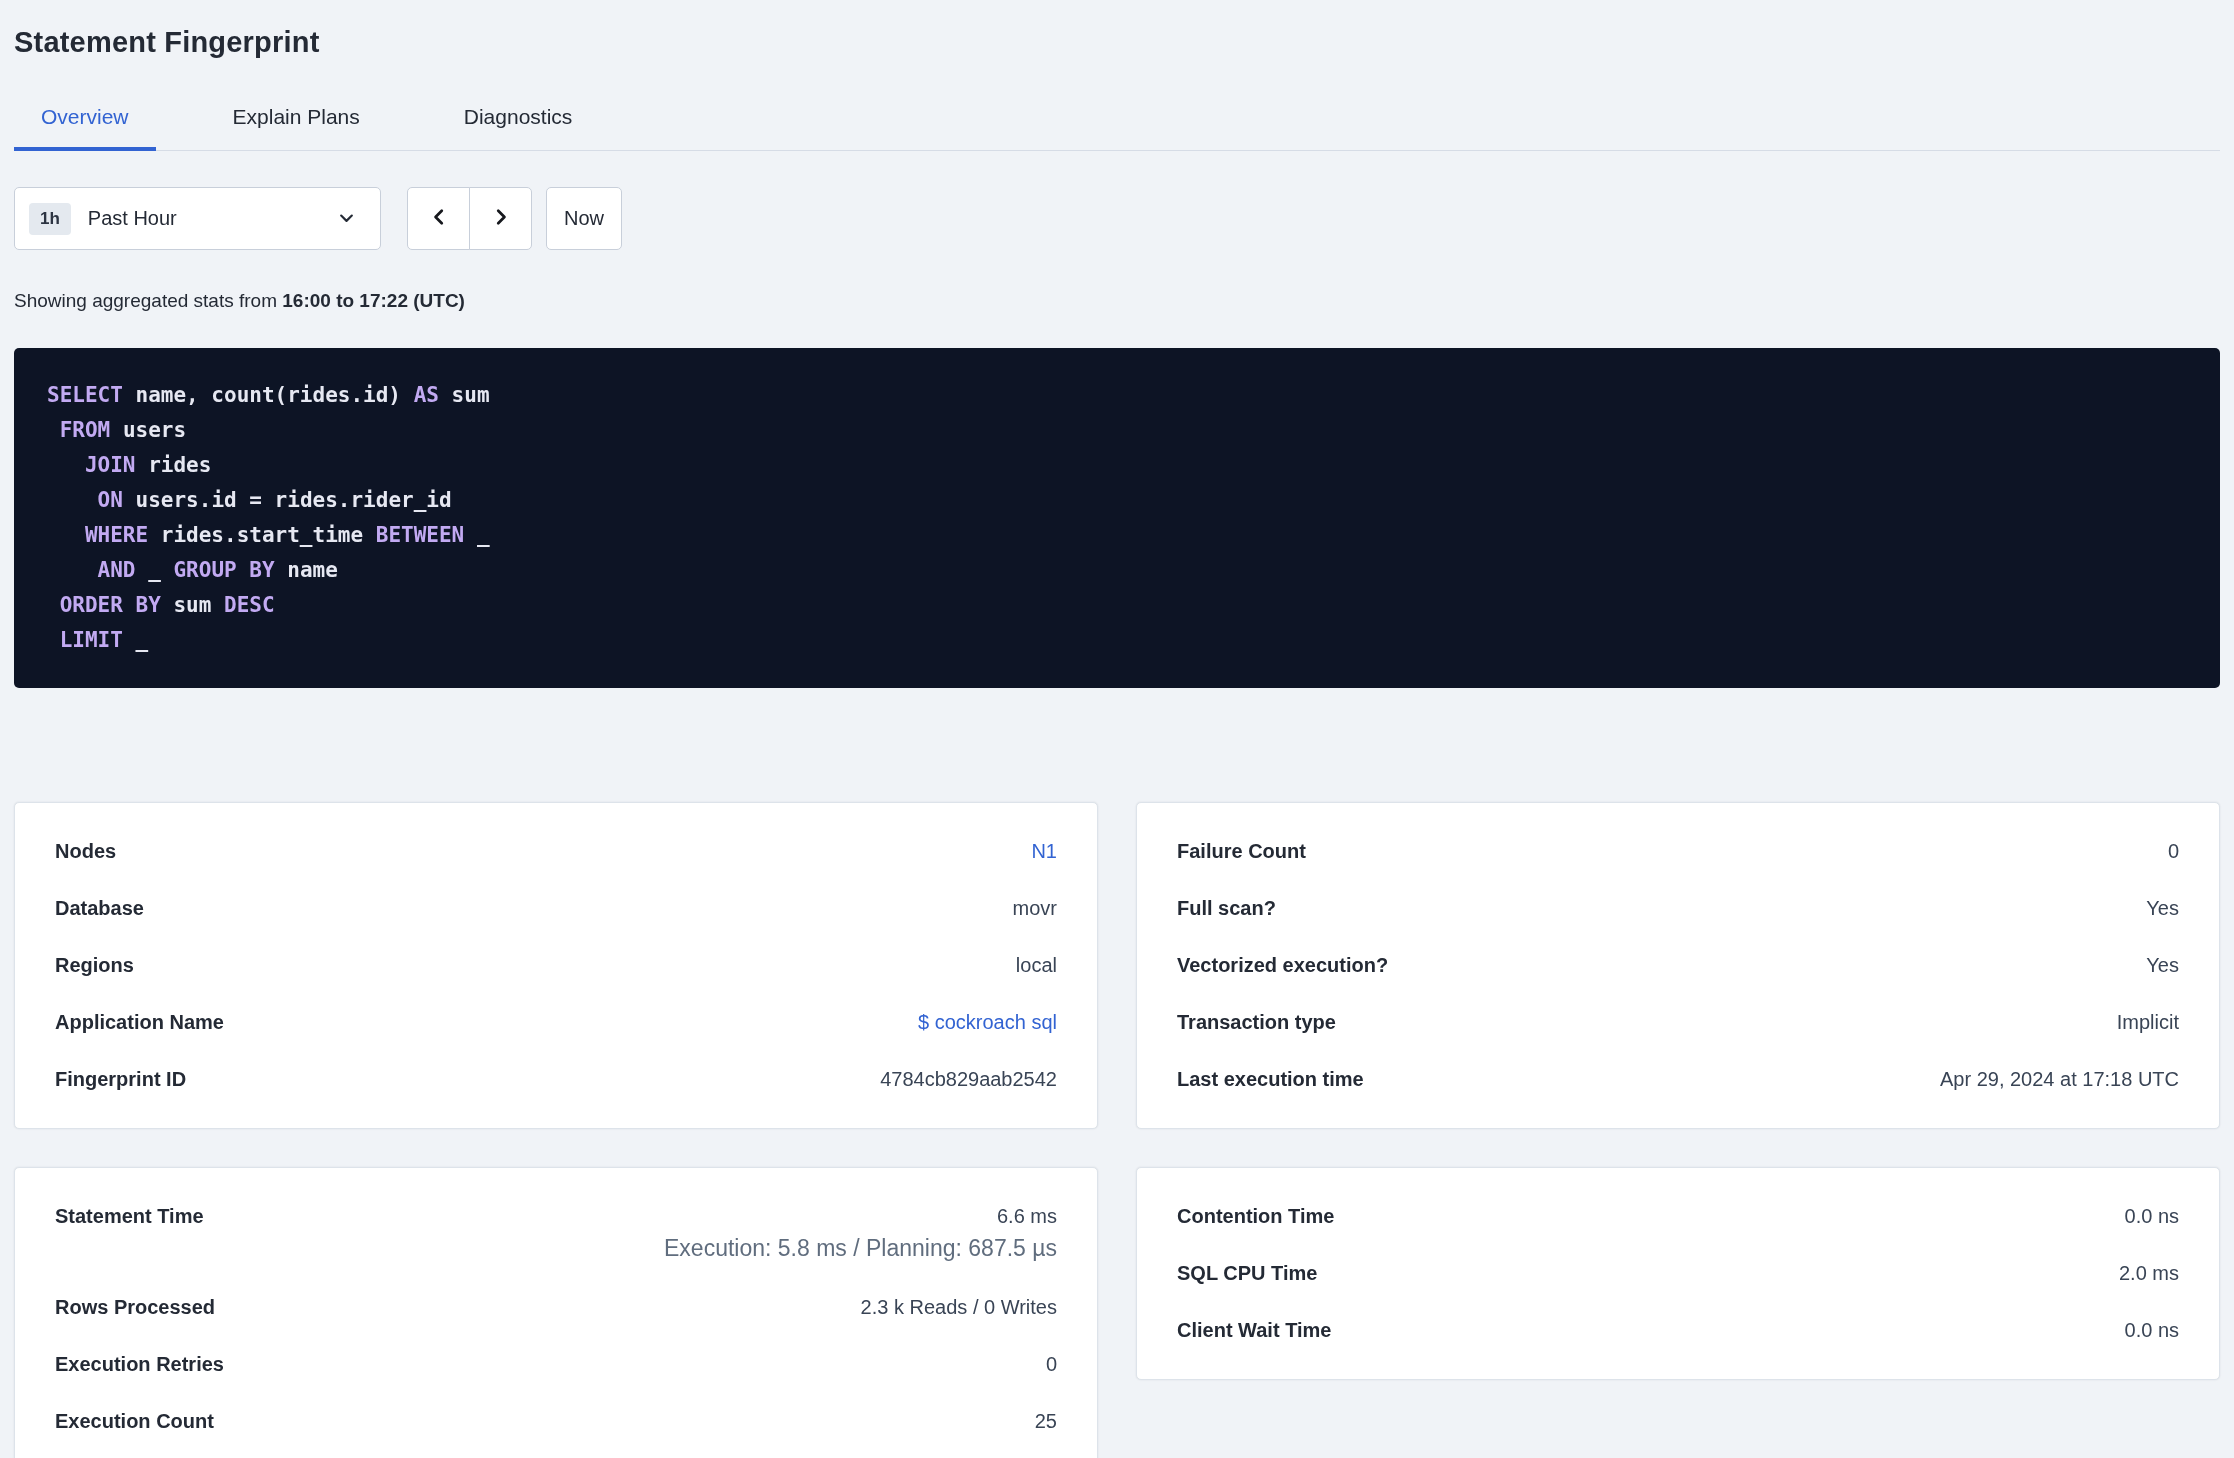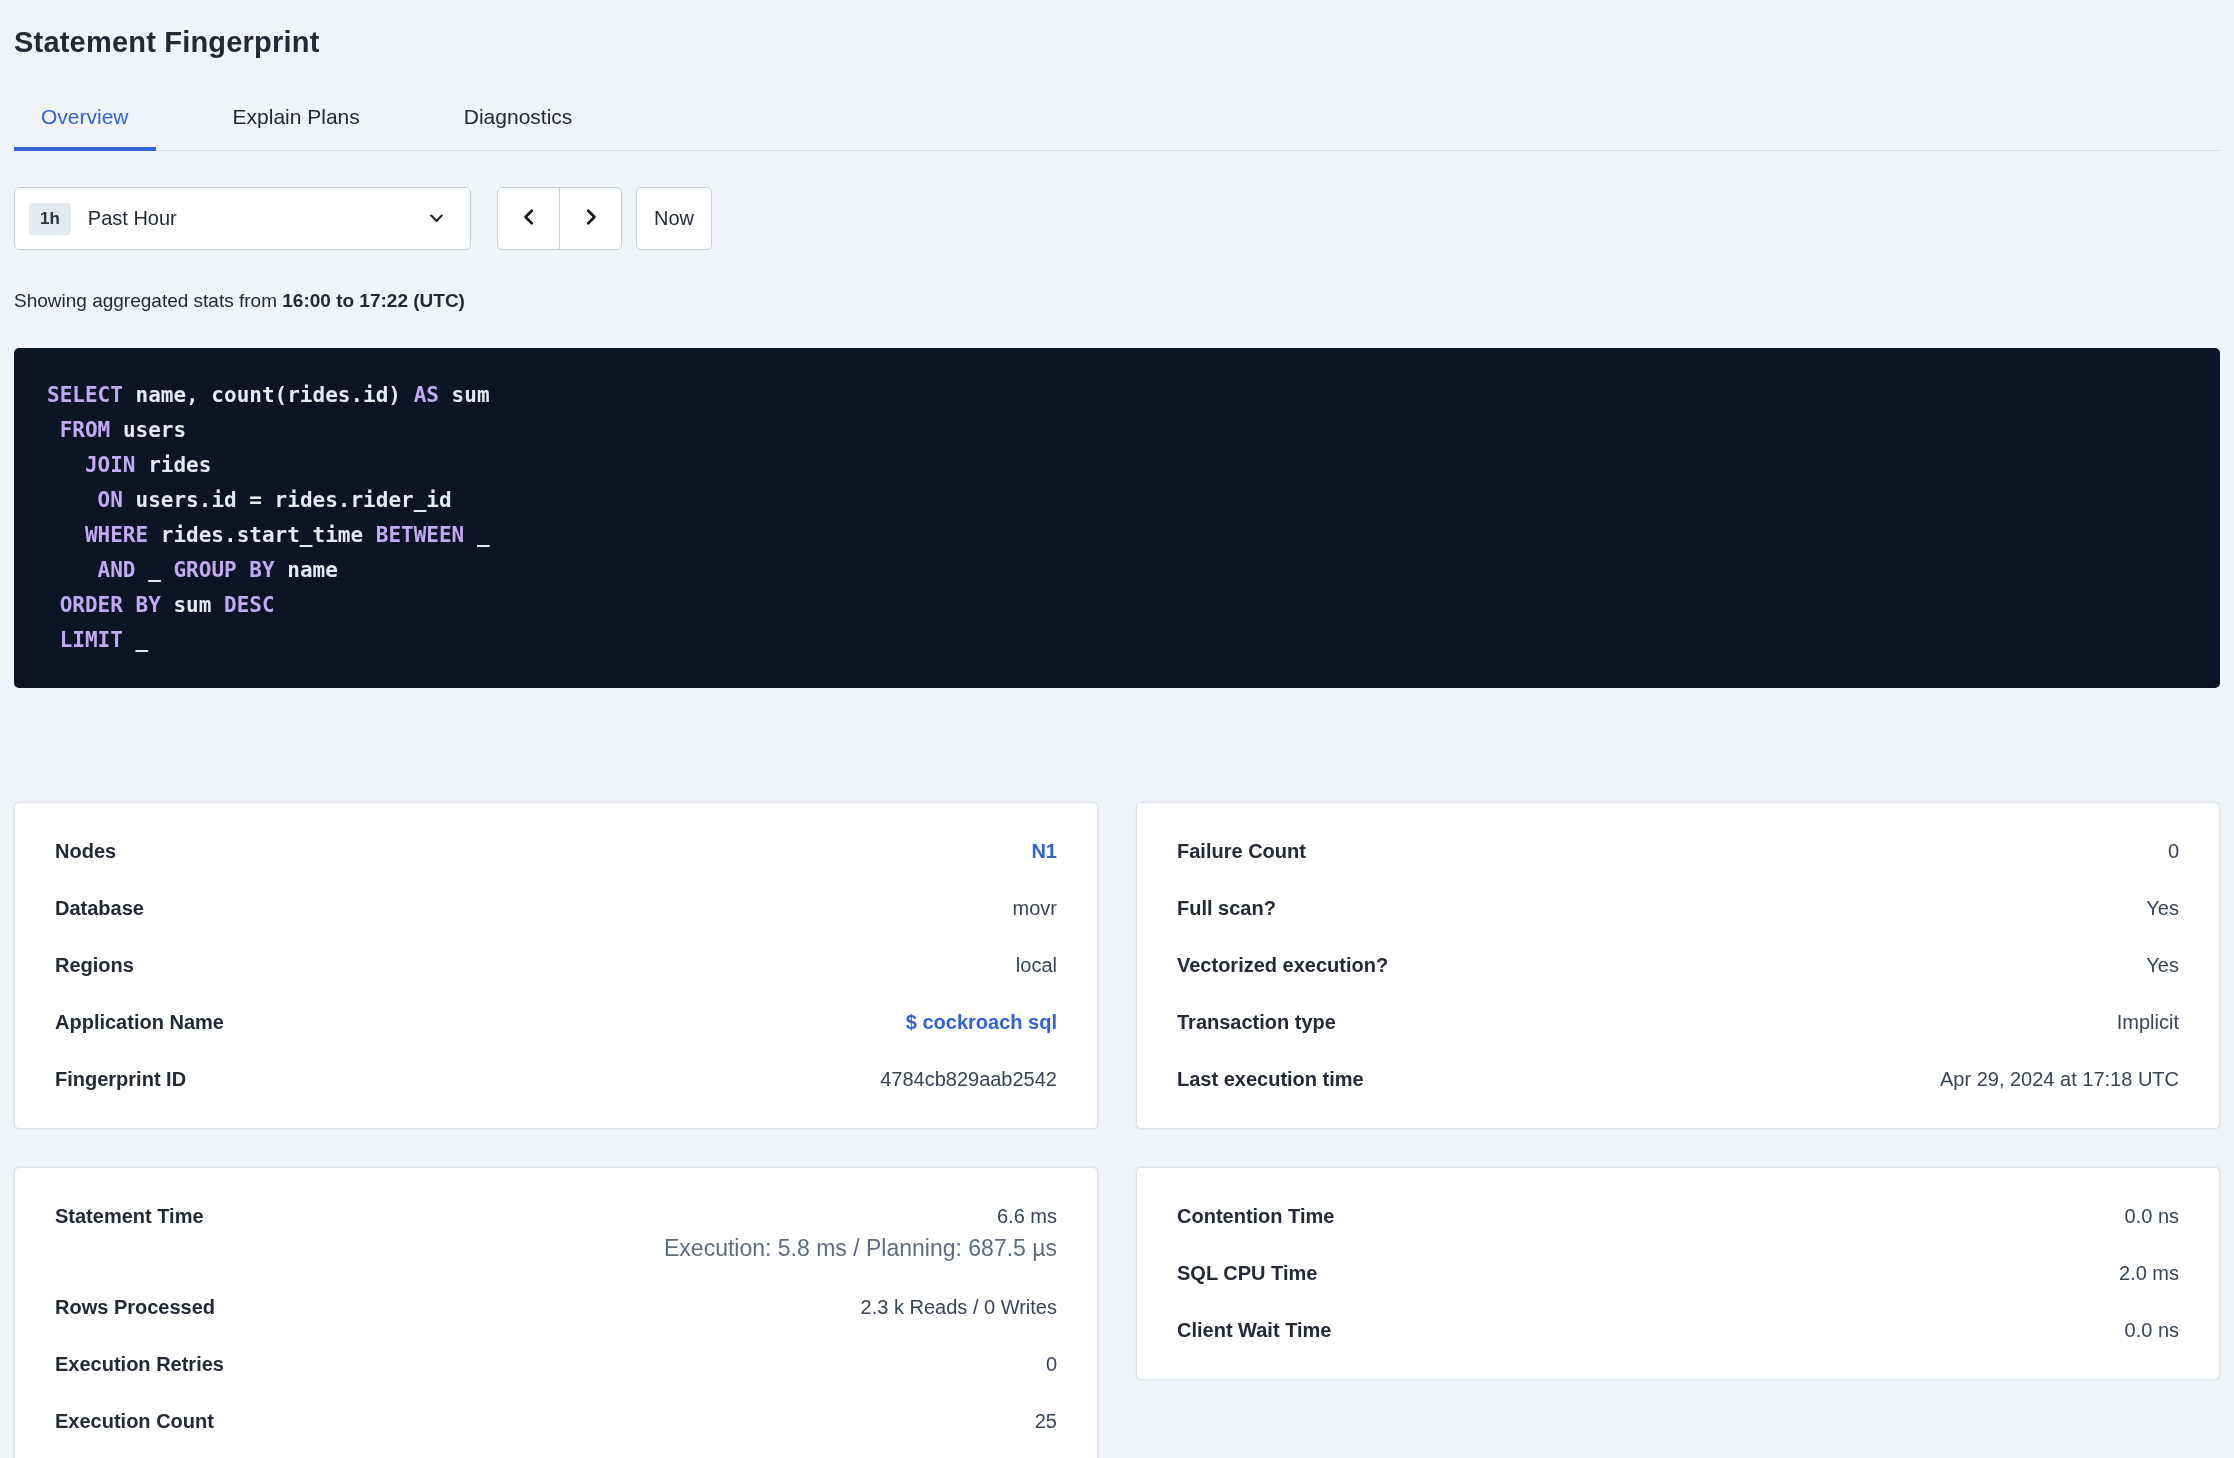--- a/index.html
+++ b/index.html
@@ -35,21 +35,21 @@
     margin-bottom: -1px;
   }
   .tab.active {
     color: var(--accent-blue, #3263d2);
     border-bottom-color: var(--accent-blue, #3263d2);
   }
 
   
   .controls { display: flex; align-items: center; margin-top: 36px; }
   .range-select {
-    width: 457px; height: 63px;
+    width: 367px; height: 63px;
     display: flex; align-items: center;
     background: #fff;
     border: 1px solid #c8cfda;
     border-radius: 5px;
     padding: 0 24px 0 14px;
     font: inherit;
     cursor: pointer;
     text-align: left;
   }
   .range-badge {
@@ -121,21 +121,21 @@
   .card {
     background: #fff;
     border: 1px solid #dde3ea;
     border-radius: 5px;
     padding: 20px 40px;
     box-shadow: 0 0 2px rgba(26,33,46,.10);
   }
   .card-row { display: flex; justify-content: space-between; padding: 17px 0; }
   .row-label { font-weight: 700; font-size: 20px; color: #242a35; }
   .row-value { font-size: 20px; color: #394455; text-align: right; }
-  .row-value.link { color: var(--accent-blue, #3263d2); cursor: pointer; font-weight: bold; }
+  .row-value.link { color: var(--accent-blue, #3263d2); cursor: pointer; }
   .row-sub { font-size: 23px; color: #606d7e; margin-top: 7px; font-weight: 400; }
 </style>
 </head>
 <body>
 
 <div class="page">
 
   <h1 class="page-title">Statement Fingerprint</h1>
 
   <nav class="tabs">

